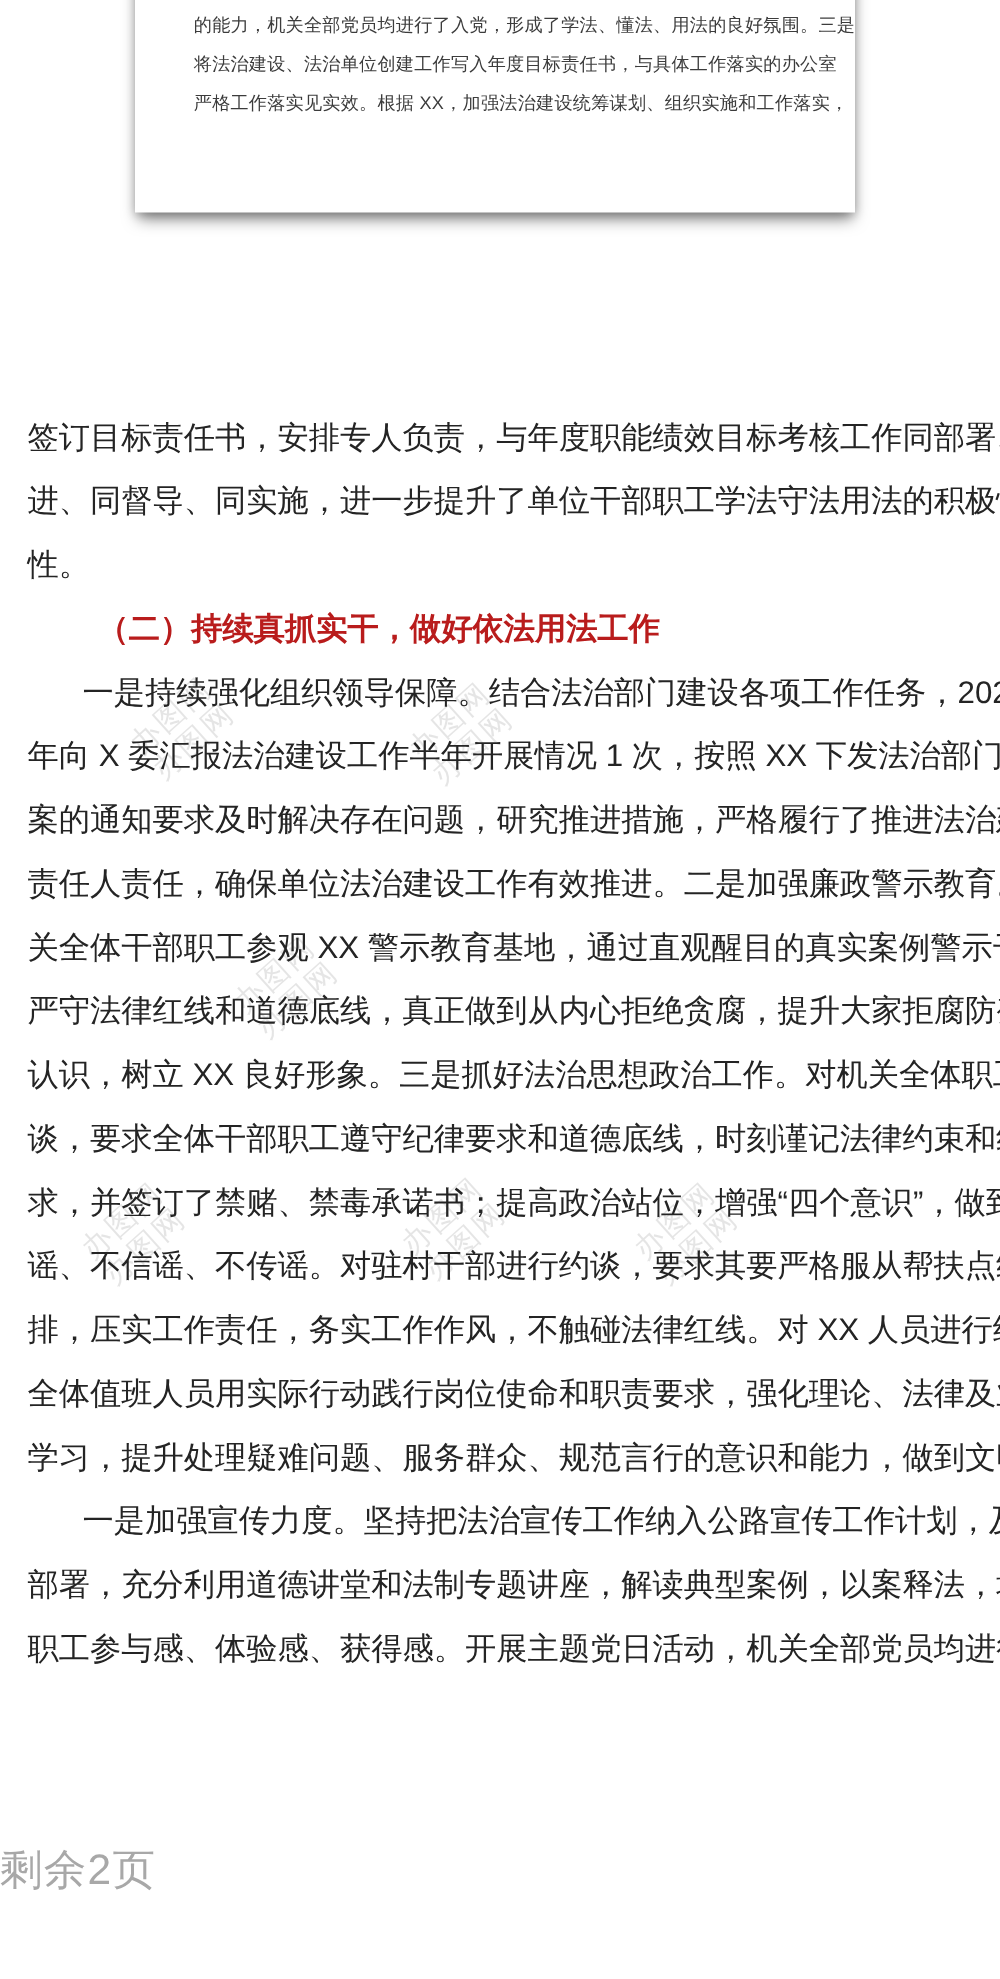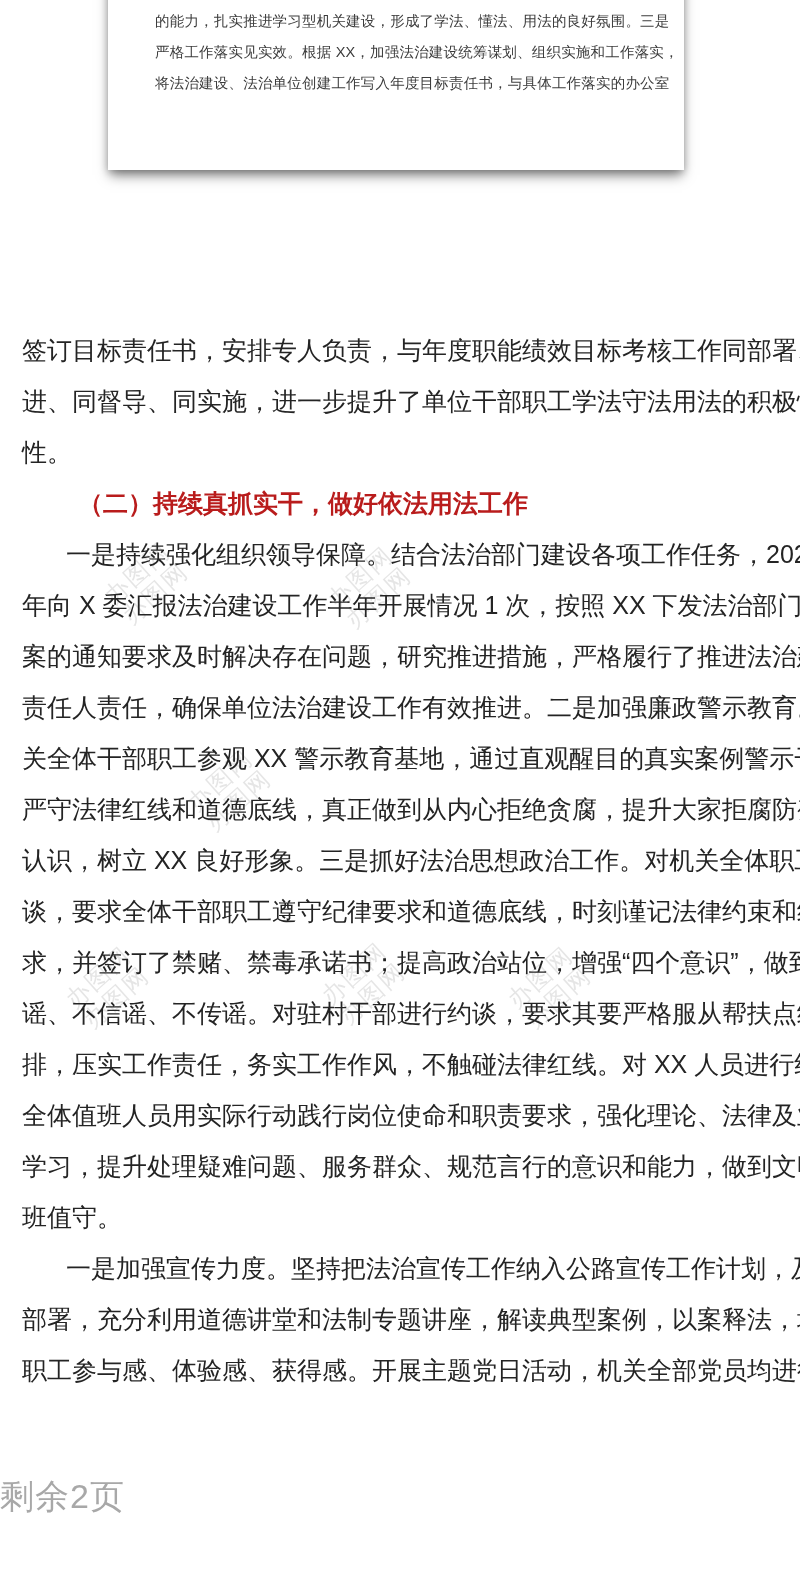--- a/index.html
+++ b/index.html
@@ -108,23 +108,23 @@
   <span>办图网</span>
   <span>办图网</span>
 </div>
 <div class="watermark w6">
   <span>办图网</span>
   <span>办图网</span>
 </div>
 
 <div class="doc-card">
   <div class="card-text">
-      <div class="line">的能力，扎实推进学习型机关建设，形成了学法、懂法、用法的良好氛围。三是</div>
+      <div class="line">的能力，机关全部党员均进行了入党，形成了学法、懂法、用法的良好氛围。三是</div>
+      <div class="line">将法治建设、法治单位创建工作写入年度目标责任书，与具体工作落实的办公室</div>
       <div class="line">严格工作落实见实效。根据 XX，加强法治建设统筹谋划、组织实施和工作落实，</div>
-      <div class="line">将法治建设、法治单位创建工作写入年度目标责任书，与具体工作落实的办公室</div>
     </div>
 </div>
 
 <div class="doc-lines">
     <div class="line">签订目标责任书，安排专人负责，与年度职能绩效目标考核工作同部署、同推</div>
     <div class="line">进、同督导、同实施，进一步提升了单位干部职工学法守法用法的积极性和创造</div>
     <div class="line">性。</div>
     <div class="line heading">（二）持续真抓实干，做好依法用法工作</div>
     <div class="line para-start">一是持续强化组织领导保障。结合法治部门建设各项工作任务，2022 年上半</div>
     <div class="line">年向 X 委汇报法治建设工作半年开展情况 1 次，按照 XX 下发法治部门建设工作方</div>
@@ -132,21 +132,20 @@
     <div class="line">责任人责任，确保单位法治建设工作有效推进。二是加强廉政警示教育。组织机</div>
     <div class="line">关全体干部职工参观 XX 警示教育基地，通过直观醒目的真实案例警示干部职工要</div>
     <div class="line">严守法律红线和道德底线，真正做到从内心拒绝贪腐，提升大家拒腐防变的思想</div>
     <div class="line">认识，树立 XX 良好形象。三是抓好法治思想政治工作。对机关全体职工进行约</div>
     <div class="line">谈，要求全体干部职工遵守纪律要求和道德底线，时刻谨记法律约束和纪律要</div>
     <div class="line">求，并签订了禁赌、禁毒承诺书；提高政治站位，增强“四个意识”，做到不造</div>
     <div class="line">谣、不信谣、不传谣。对驻村干部进行约谈，要求其要严格服从帮扶点统一安</div>
     <div class="line">排，压实工作责任，务实工作作风，不触碰法律红线。对 XX 人员进行约谈，要求</div>
     <div class="line">全体值班人员用实际行动践行岗位使命和职责要求，强化理论、法律及业务知识</div>
     <div class="line">学习，提升处理疑难问题、服务群众、规范言行的意识和能力，做到文明规范值</div>
-    <div class="line">班值守。</div>
     <div class="line para-start">一是加强宣传力度。坚持把法治宣传工作纳入公路宣传工作计划，及时安排</div>
     <div class="line">部署，充分利用道德讲堂和法制专题讲座，解读典型案例，以案释法，增强干部</div>
     <div class="line">职工参与感、体验感、获得感。开展主题党日活动，机关全部党员均进行了入党</div>
   </div>
 
 <div class="footer-notice">
   <span>剩余2页</span>
 </div>
 
 </body></html>

